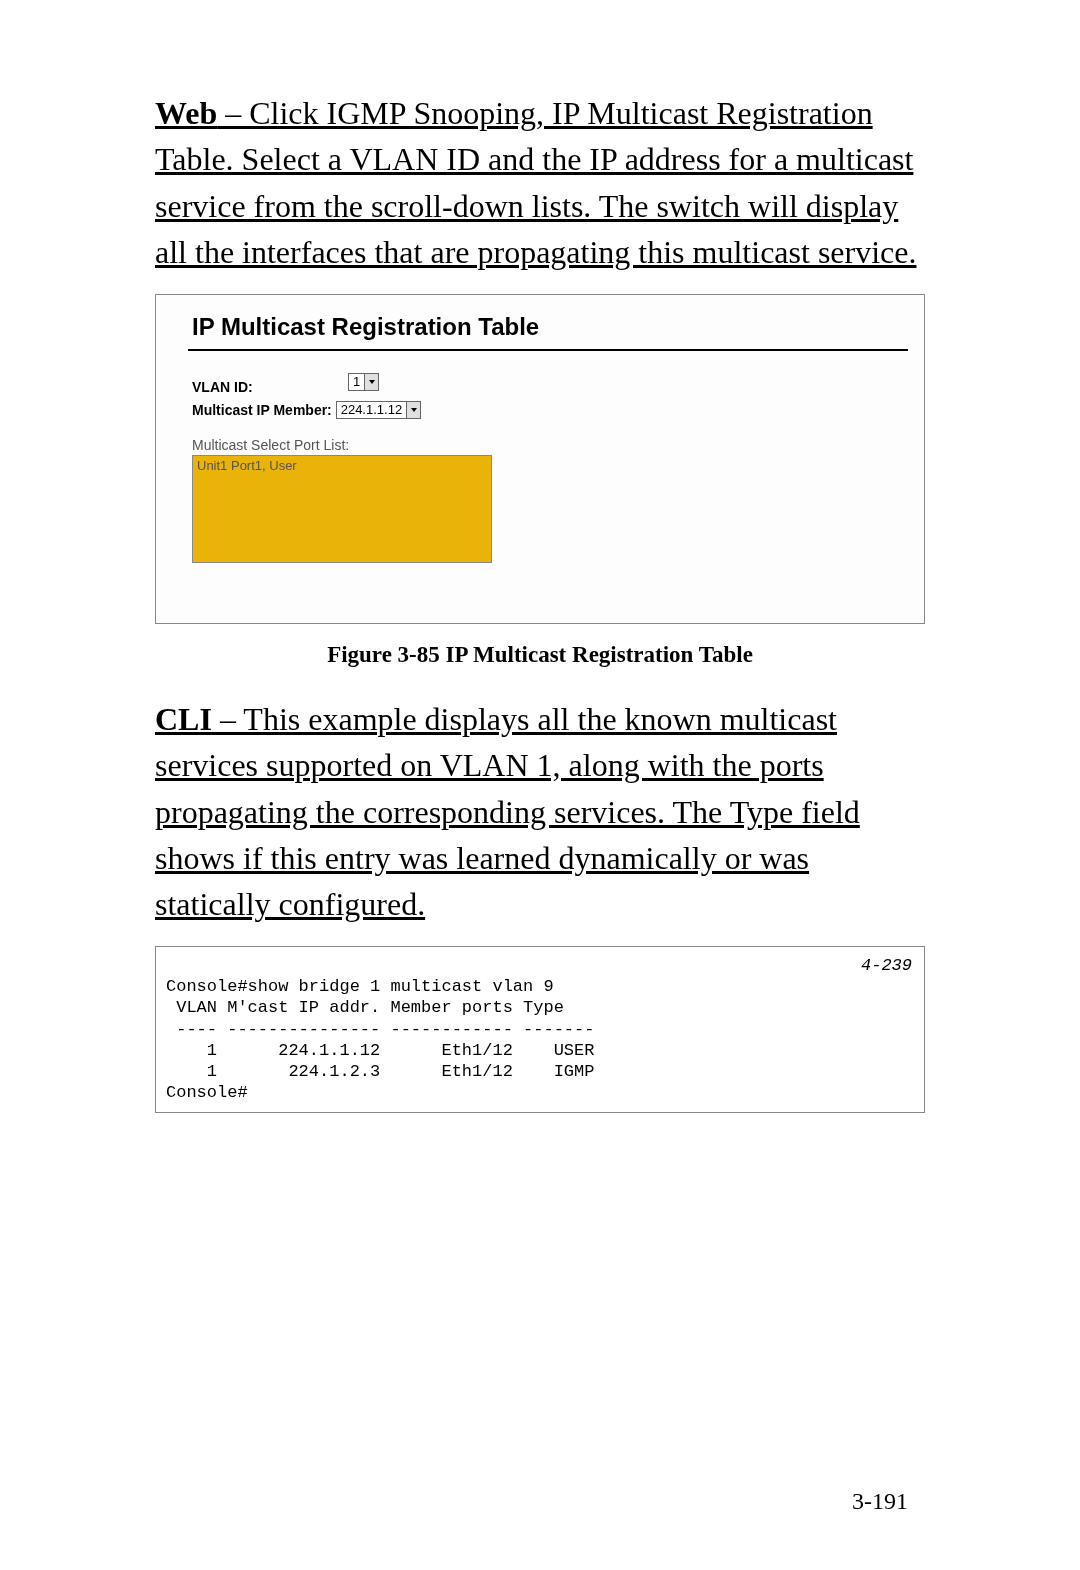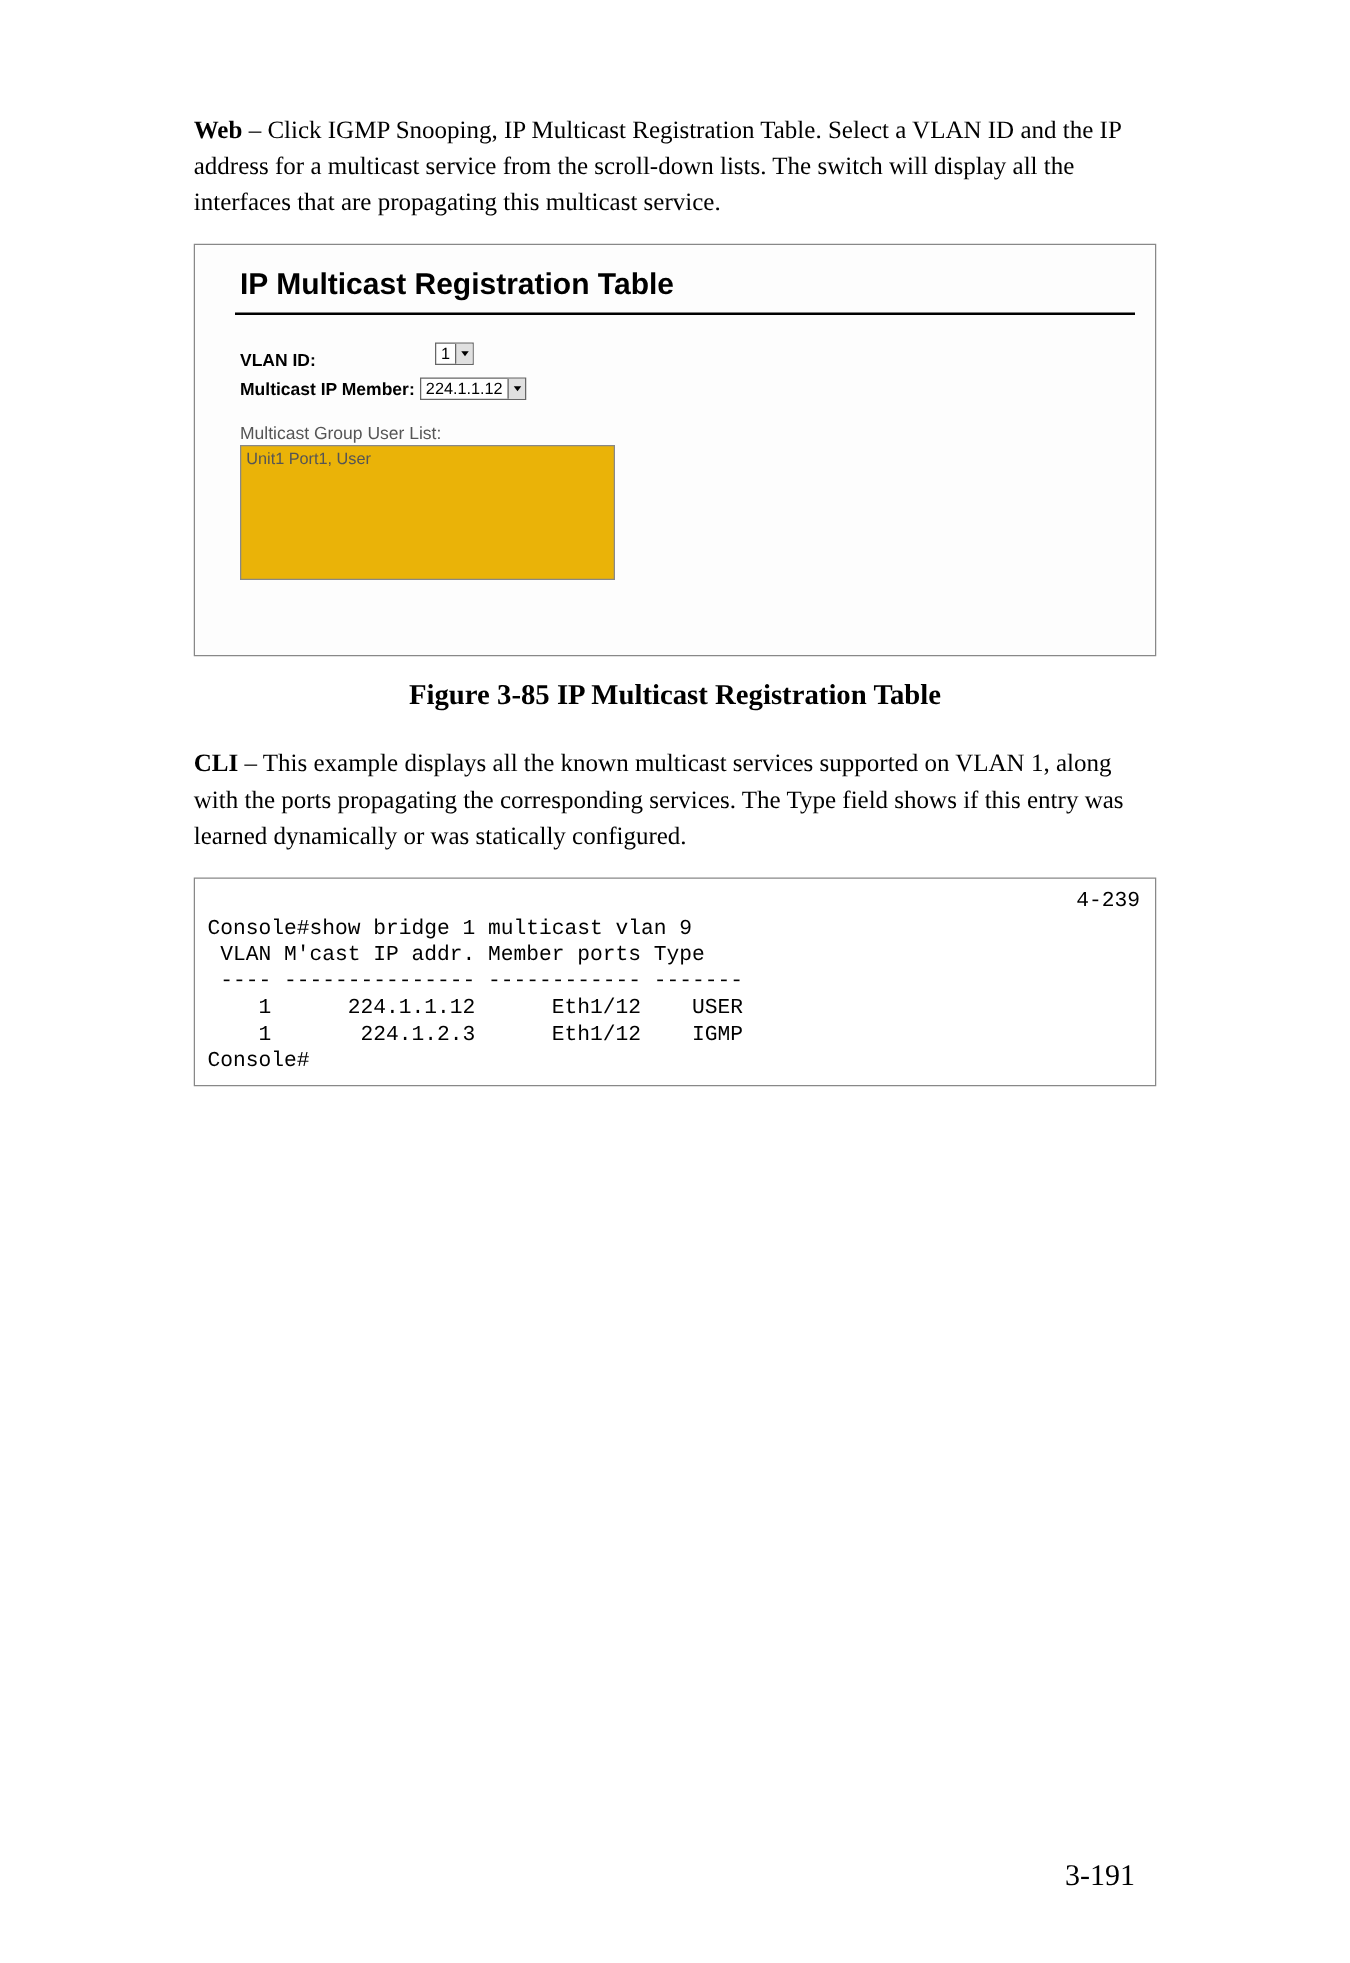--- a/index.html
+++ b/index.html
@@ -23,24 +23,25 @@
     .running-header {
       font-variant: small-caps;
       font-style: italic;
       font-family: Garamond, 'Times New Roman', serif;
       font-size: 24px;
       text-align: right;
       margin-bottom: 55px;
       letter-spacing: 0.5px;
     }
     .body-text {
-      font-size: 20px;
+      font-size: 32px;
       line-height: 1.45;
       margin-bottom: 18px;
       text-align: left;
+      text-decoration: underline;
     }
     .body-text .bold {
       font-weight: bold;
     }
     .figure-box {
       border: 1px solid #888;
       background: #fdfdfd;
       padding: 14px 16px 60px 32px;
       margin-top: 8px;
       margin-bottom: 16px;
@@ -132,20 +133,21 @@
       font-size: 17px;
       line-height: 1.25;
       white-space: pre;
       position: relative;
       margin-top: 6px;
     }
     .cli-ref {
       position: absolute;
       right: 12px;
       top: 8px;
+      font-style: italic;
       font-family: 'Courier New', monospace;
     }
     .page-number {
       position: absolute;
       bottom: 55px;
       right: 172px;
       font-size: 24px;
     }
   </style>
 </head>
@@ -174,21 +176,21 @@
     <div class="form-row">
       <span class="lbl">Multicast IP Member:</span>
       <span class="dropdown">
         <span class="dd-value">224.1.1.12</span>
         <span class="dd-btn">
           <span class="dd-arrow"></span>
         </span>
       </span>
     </div>
 
-    <div class="port-list-label">Multicast Group User List:</div>
+    <div class="port-list-label">Multicast Select Port List:</div>
     <div class="listbox">
       <div>Unit1 Port1, User</div>
     </div>
   </div>
 
   <div class="figure-caption">Figure 3-85  IP Multicast Registration Table</div>
 
   <p class="body-text">
     <span class="bold">CLI</span><span> – This example displays all the known multicast services supported on VLAN 1, along with the ports propagating the corresponding services. The Type field shows if this entry was learned dynamically or was statically configured.</span>
   </p>

